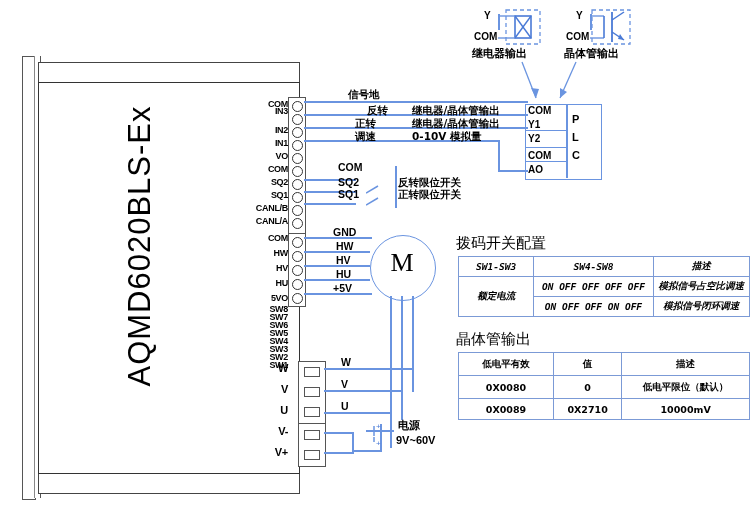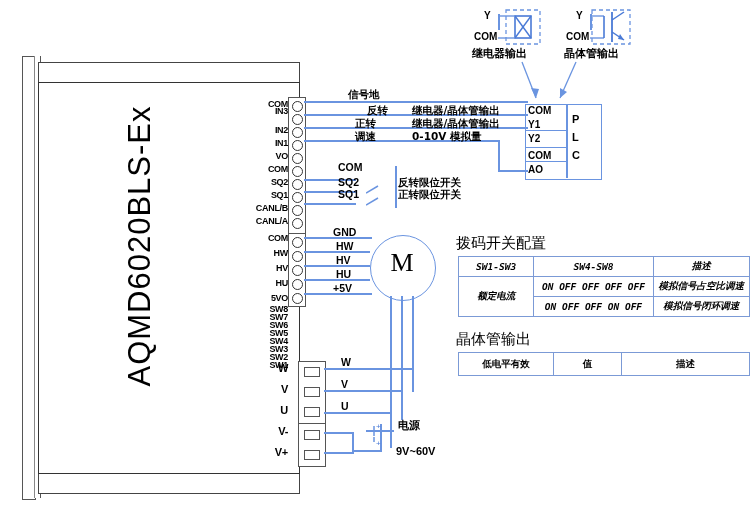--- a/index.html
+++ b/index.html
@@ -205,21 +205,21 @@
 <div class="wire wirev" style="left:380px;top:424px;height:28px;"></div>
 <div class="wire wireh" style="left:352px;top:450px;width:30px;"></div>
 <svg class="abs" style="left:360px;top:420px;" width="48" height="26">
   <line x1="14" y1="6" x2="14" y2="16" stroke="#6a94e0" stroke-width="1.5"></line>
   <line x1="6" y1="11" x2="34" y2="11" stroke="#6a94e0" stroke-width="2"></line>
   <line x1="14" y1="17" x2="14" y2="22" stroke="#6a94e0" stroke-width="1.5"></line>
   <text x="16" y="9" font-size="8" fill="#4a7ad6">+</text>
   <text x="16" y="26" font-size="8" fill="#4a7ad6">+</text>
 </svg>
 <div class="pwrTxt cn" style="left:398px;top:418px;">电源</div>
-<div class="pwrTxt" style="left:396px;top:434px;margin-top:11px;">9V~60V</div>
+<div class="pwrTxt" style="left:396px;top:434px;">9V~60V</div>
 
 <div class="abs" id="plcBox"></div>
 <div class="abs" id="plcDiv"></div>
 <div class="plcp" style="top:105px;">COM</div>
 <div class="plcp" style="top:119px;">Y1</div>
 <div class="plcp" style="top:133px;">Y2</div>
 <div class="plcp" style="top:150px;">COM</div>
 <div class="plcp" style="top:164px;">AO</div>
 <div class="plcl" style="top:113px;">P</div>
 <div class="plcl" style="top:131px;">L</div>
@@ -287,14 +287,24 @@
   </table>
 
 <div class="tblTitle" style="left:456px;top:330px;">晶体管输出</div>
 <table id="regTable">
   <tbody>
       <tr>
     <th style="width:84px">低电平有效</th>
     <th style="width:56px">值</th>
     <th style="width:118px">描述</th>
   </tr>
+  <tr>
+    <td>0X0080</td>
+    <td>0</td>
+    <td>低电平限位（默认）</td>
+  </tr>
+  <tr>
+    <td>0X0089</td>
+    <td>0X2710</td>
+    <td>10000mV</td>
+  </tr>
 </tbody>
   </table>
 
 </body></html>

